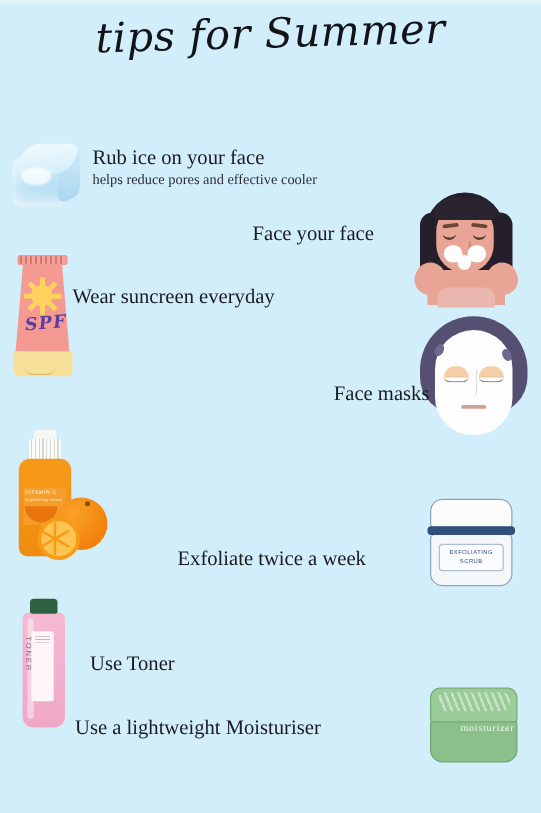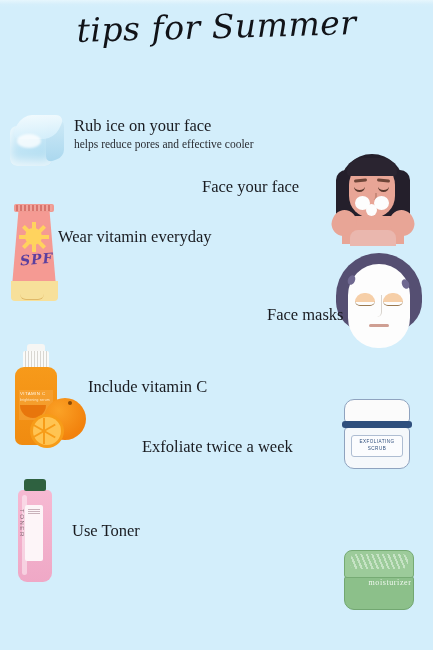--- a/index.html
+++ b/index.html
@@ -504,21 +504,21 @@
     <div class="body"></div>
     <div class="ray r1"></div>
     <div class="ray r2"></div>
     <div class="ray r3"></div>
     <div class="ray r4"></div>
     <div class="sun"></div>
     <div class="label">SPF</div>
     <div class="base"></div>
     <div class="base-line"></div>
   </div>
-  <div class="tip tip-main t-spf">Wear vitamin everyday</div>
+  <div class="tip tip-main t-spf">Wear suncreen everyday</div>
 
   <div class="ill mask">
     <div class="hair"></div>
     <div class="sheet"></div>
     <div class="hair-tuft ht1"></div>
     <div class="hair-tuft ht2"></div>
     <div class="lid l"></div>
     <div class="lid r"></div>
     <div class="lash l"></div>
     <div class="lash r"></div>
@@ -537,21 +537,20 @@
     <div class="slice-mini"></div>
     <div class="orange"></div>
     <div class="stem"></div>
     <div class="half">
       <div class="half-in"></div>
       <div class="seg s1"></div>
       <div class="seg s2"></div>
       <div class="seg s3"></div>
     </div>
   </div>
-  <div class="tip tip-main t-vitc">Include vitamin C</div>
 
   <div class="tip tip-main t-exfo">Exfoliate twice a week</div>
   <div class="ill scrub">
     <div class="jar"></div>
     <div class="lid"></div>
     <div class="band"></div>
     <div class="plabel"></div>
     <div class="pt1">EXFOLIATING</div>
     <div class="pt2">SCRUB</div>
   </div>
@@ -559,20 +558,21 @@
   <div class="ill toner">
     <div class="body"></div>
     <div class="cap"></div>
     <div class="shine"></div>
     <div class="label"></div>
     <div class="lbars"></div>
     <div class="ltext">TONER</div>
   </div>
   <div class="tip tip-main t-toner">Use Toner</div>
 
+  <div class="tip tip-main t-moist">Use a lightweight Moisturiser</div>
   <div class="ill moist">
     <div class="jar"></div>
     <div class="lid"></div>
     <div class="lid-tex"></div>
     <div class="mtext">moisturizer</div>
   </div>
 
 </div>
 
 </body></html>

